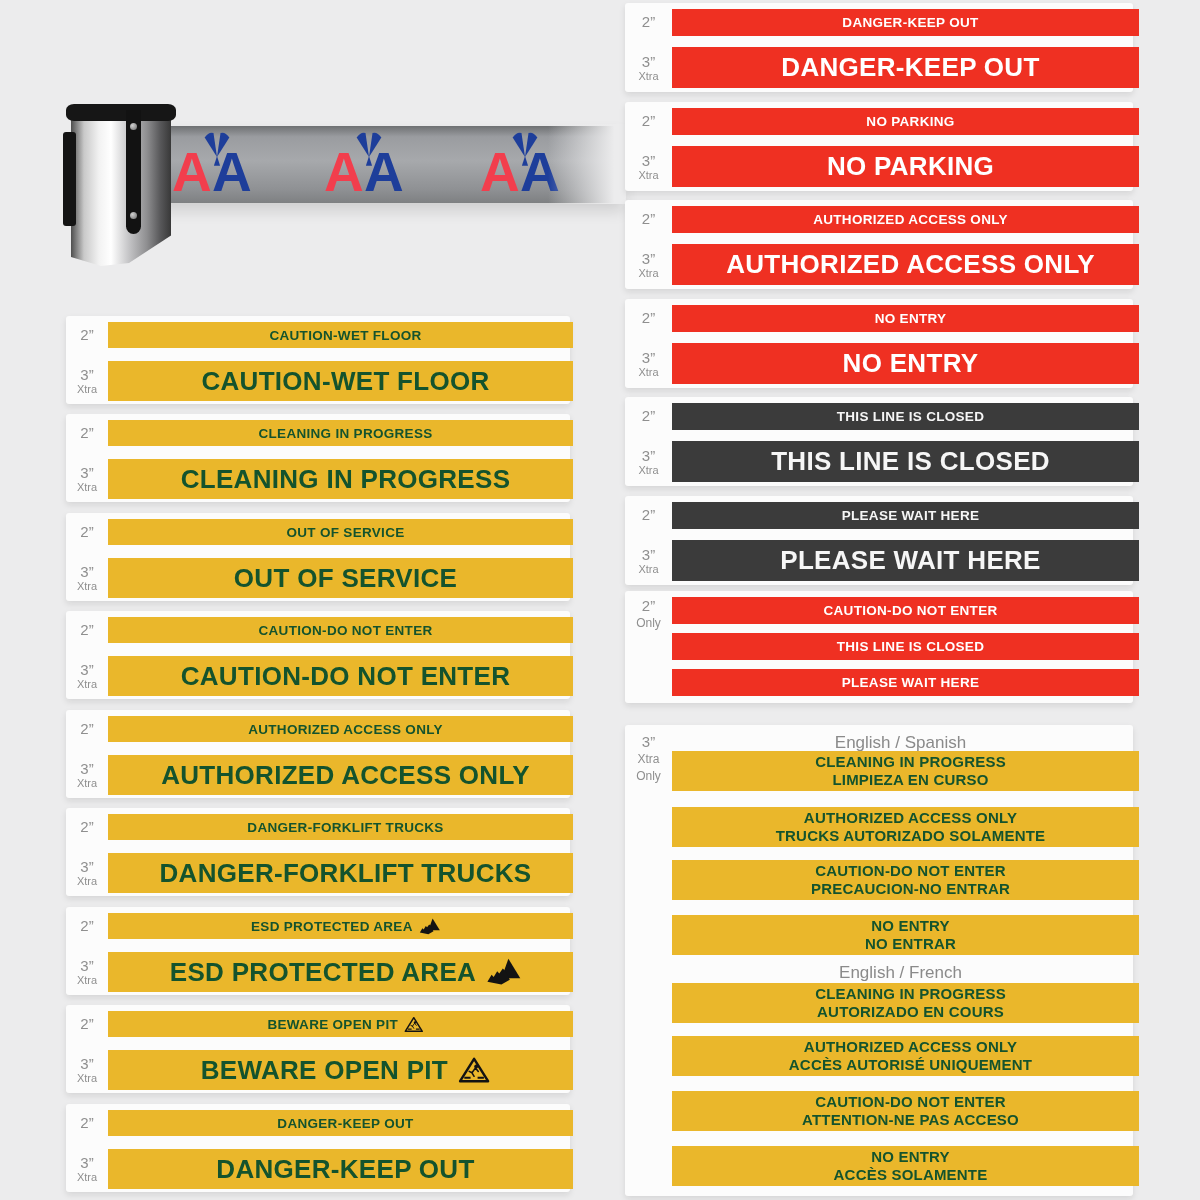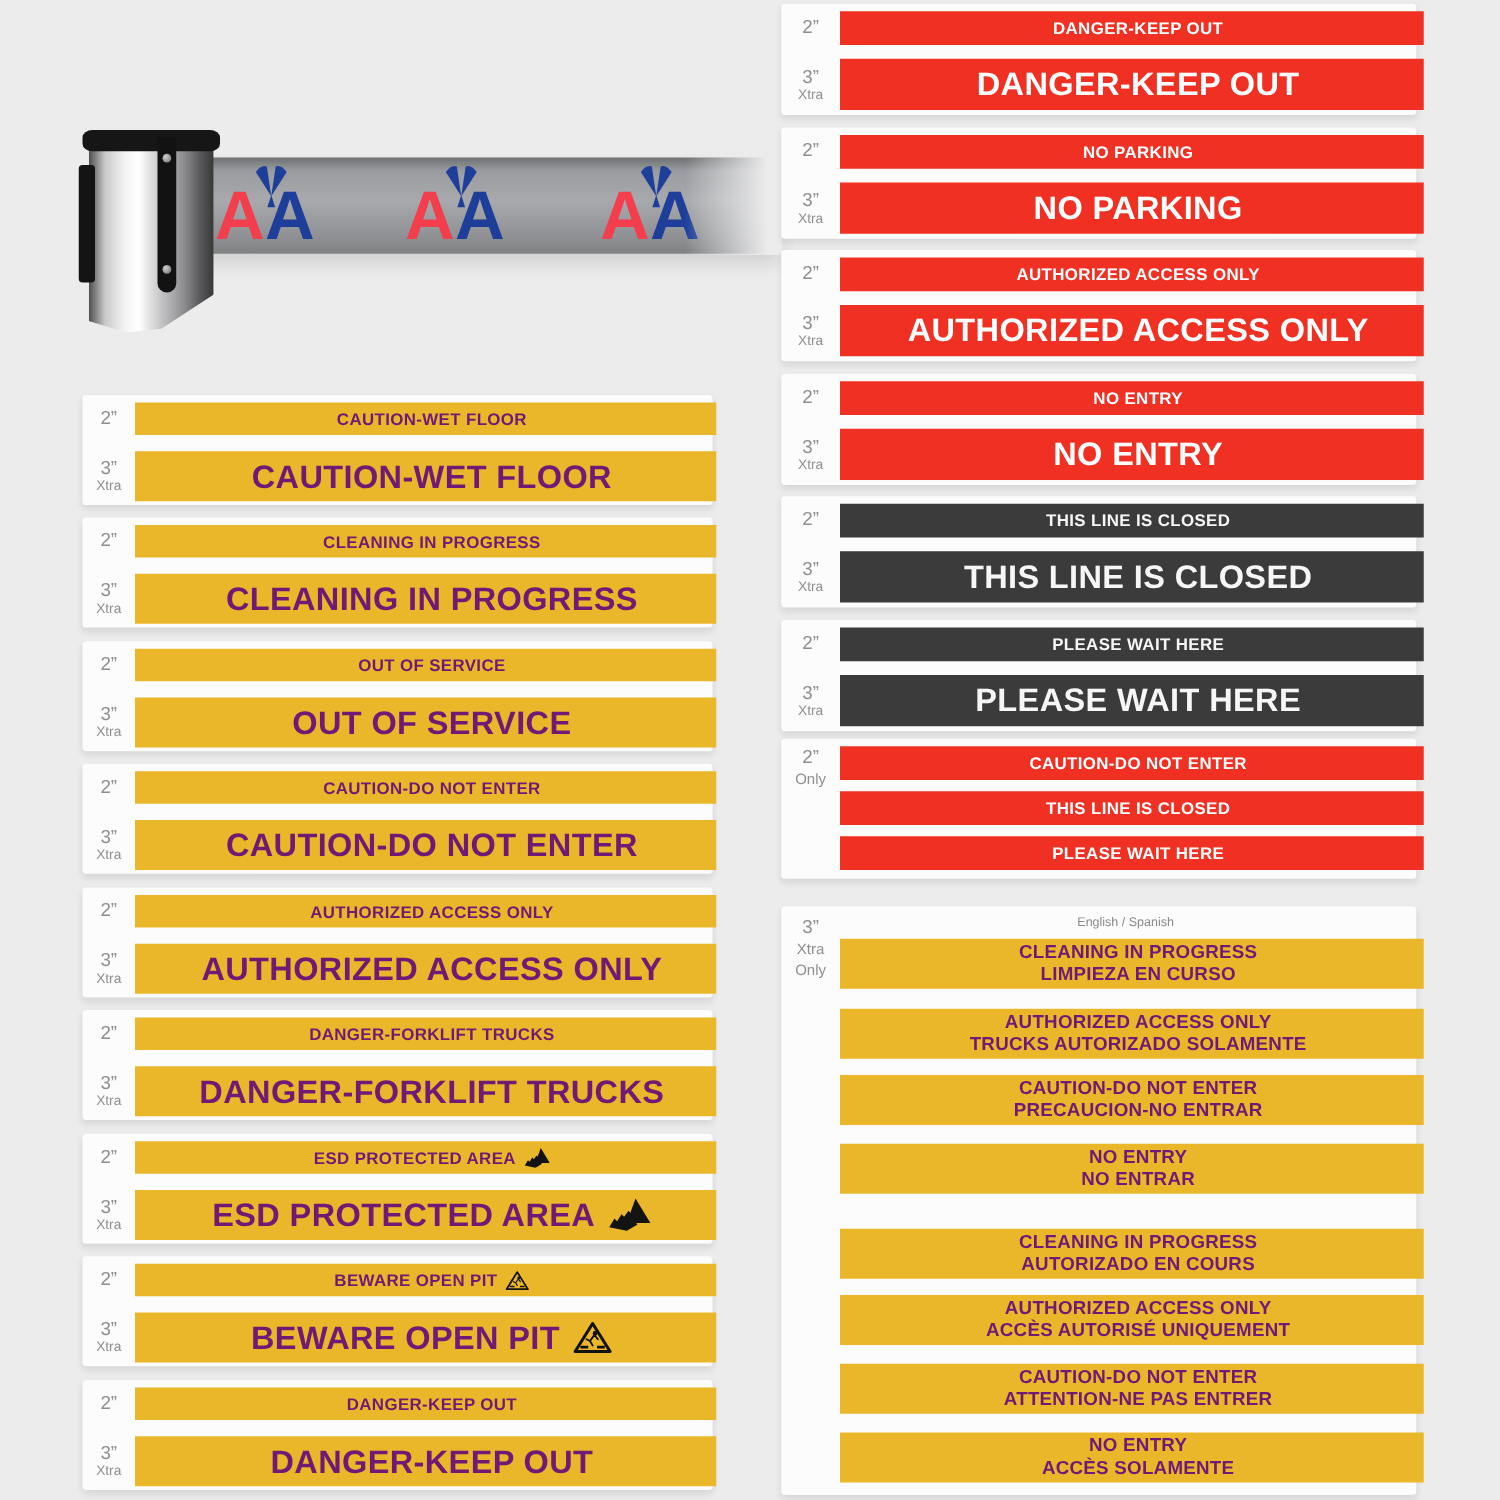--- a/index.html
+++ b/index.html
@@ -56,21 +56,21 @@
     position:absolute;display:flex;align-items:center;justify-content:center;
     font-weight:bold;letter-spacing:.3px;white-space:nowrap;padding-left:10px;
   }
   .card.left  .belt{left:42px;width:455px;}
   .card.right .belt{left:47px;width:457px;}
   .belt.sm{top:6px;height:26px;font-size:13.5px;}
   .card.right .belt.sm{height:27px;}
   .belt.lg{top:45px;height:40px;font-size:26px;}
   .card.right .belt.lg{top:44px;height:41px;}
 
-  .yellow{background:var(--belt-yellow,#EAB72B);color:#701a75;text-align:center;}
+  .yellow{background:var(--belt-yellow,#EAB72B);color:#14532d;text-align:center;}
   .red{background:var(--belt-red,#EF3022);color:#FFFFFF;}
   .dark{background:var(--belt-dark,#3B3B3B);color:#F6F6F6;}
 
   .size-label{
     position:absolute;left:0;display:flex;align-items:center;justify-content:center;
     color:var(--label-gray,#8F8F8F);font-size:15px;line-height:1.15;
   }
   .card.left  .size-label{width:42px;}
   .card.right .size-label{width:47px;}
   .size-label.s-top{top:6px;height:26px;}
@@ -79,21 +79,21 @@
   .size-label.stack{flex-direction:column;justify-content:flex-start;}
   .size-label.stack .sub{font-size:12px;margin-top:3px;}
 
   .belt-icon{display:block;}
   .belt.sm .belt-icon{height:17px;width:auto;margin-left:6px;}
   .belt.lg .belt-icon{height:28px;width:auto;margin-left:10px;}
 
   
   .bi-header{
     position:absolute;left:47px;width:457px;text-align:center;
-    color:#8A8A8A;font-size:10px;
+    color:#8A8A8A;font-size:17px;
   }
   .belt.bi{flex-direction:column;height:40px;font-size:15px;line-height:18.5px;letter-spacing:.2px;}
 </style>
 </head>
 <body>
 
 <div class="page">
 
 
   <div class="photo">
@@ -433,31 +433,32 @@
     </div>
     <div class="belt bi yellow" style="top:135px">
       <span>CAUTION-DO NOT ENTER</span>
       <span>PRECAUCION-NO ENTRAR</span>
     </div>
     <div class="belt bi yellow" style="top:190px">
       <span>NO ENTRY</span>
       <span>NO ENTRAR</span>
     </div>
 
+    <div class="bi-header" style="top:238px">English / French</div>
     <div class="belt bi yellow" style="top:258px">
       <span>CLEANING IN PROGRESS</span>
       <span>AUTORIZADO EN COURS</span>
     </div>
     <div class="belt bi yellow" style="top:311px">
       <span>AUTHORIZED ACCESS ONLY</span>
       <span>ACCÈS AUTORISÉ UNIQUEMENT</span>
     </div>
     <div class="belt bi yellow" style="top:366px">
       <span>CAUTION-DO NOT ENTER</span>
-      <span>ATTENTION-NE PAS ENTRER</span>
+      <span>ATTENTION-NE PAS ACCESO</span>
     </div>
     <div class="belt bi yellow" style="top:421px">
       <span>NO ENTRY</span>
       <span>ACCÈS SOLAMENTE</span>
     </div>
   </div>
 
 </div>
 
 </body></html>

